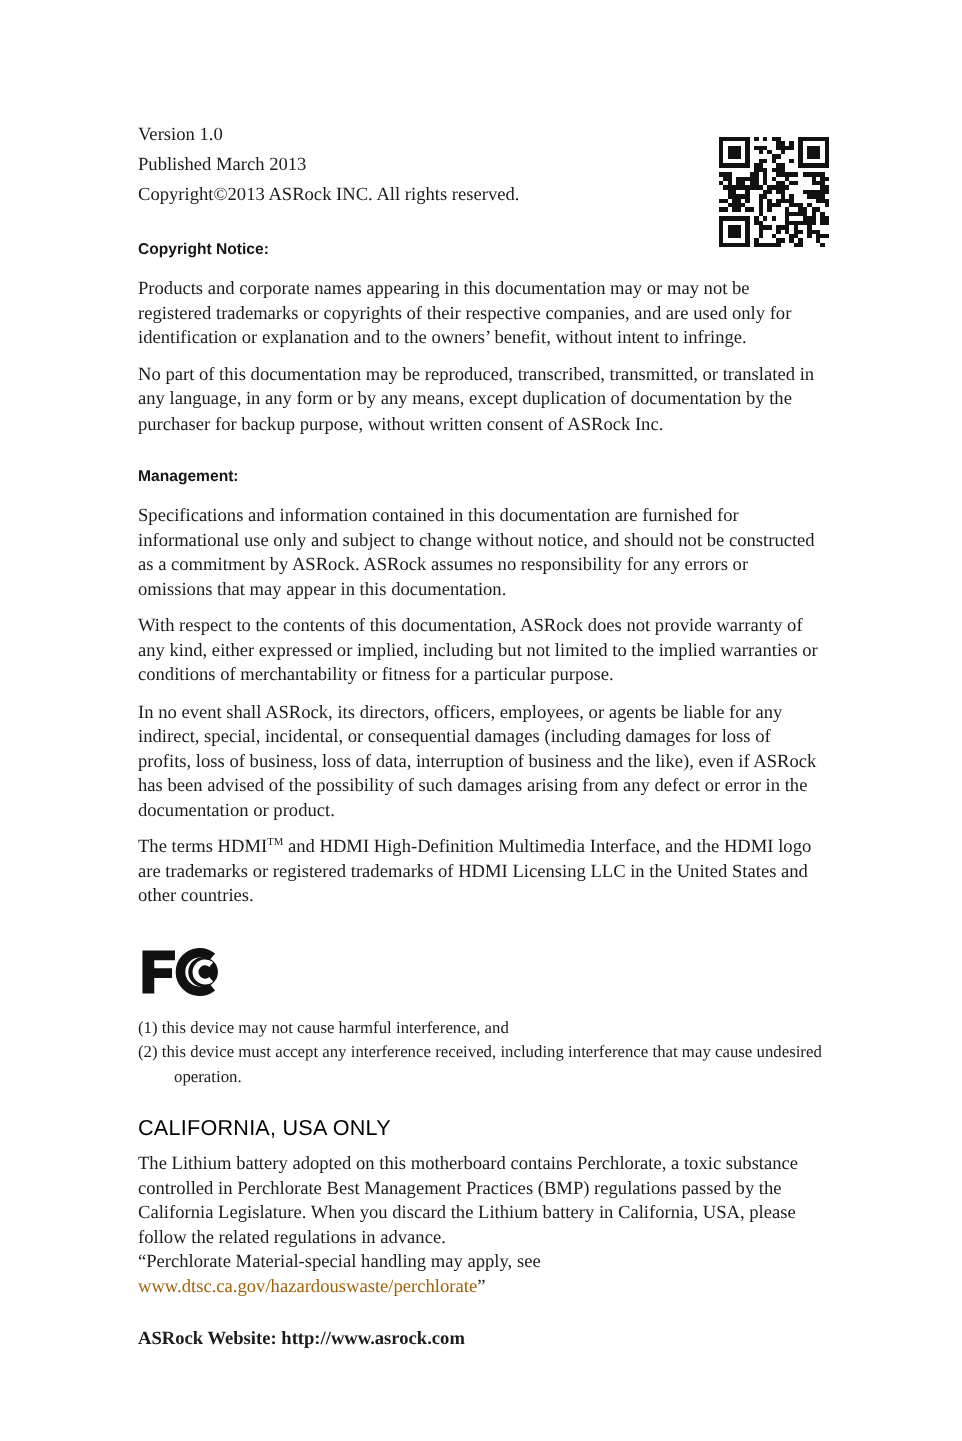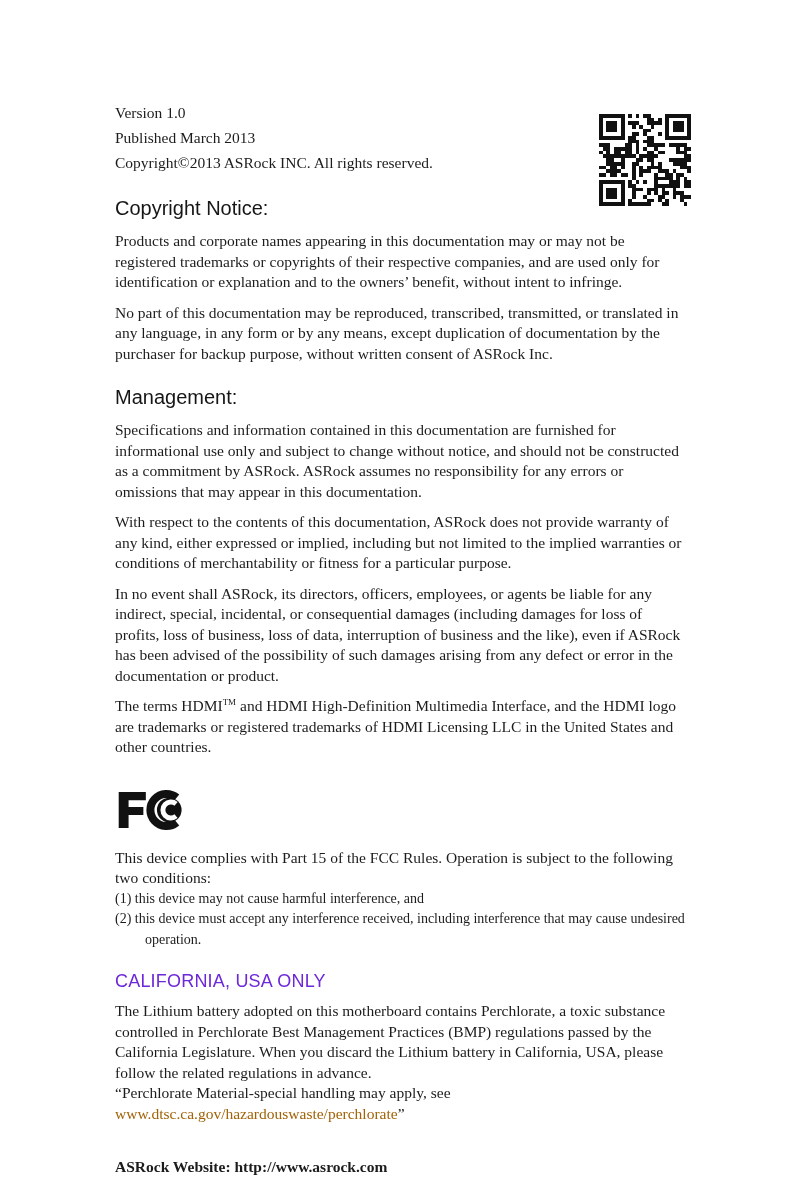--- a/index.html
+++ b/index.html
@@ -22,34 +22,34 @@
     top: 100px;
     left: 115px;
     width: 574px;
   }
   .meta-line {
     font-size: 15.5px;
     line-height: 25px;
   }
   h2.section-heading {
     font-family: "Liberation Sans", sans-serif;
-    font-weight: 400;
-    font-size: 20px;
+    font-weight: 700;
+    font-size: 13px;
     line-height: 24px;
     margin: 21px 0 11px 0;
     color: #161616;
   }
   h2.california-heading {
     font-family: "Liberation Sans", sans-serif;
     font-weight: 400;
     font-size: 18px;
     line-height: 22px;
     margin: 20px 0 9px 0;
     letter-spacing: 0.2px;
-    color: #6d28d9;
+    color: #000000;
   }
   p.body-para {
     font-size: 15.5px;
     line-height: 20.5px;
     margin: 0 0 10px 0;
   }
   p.tight {
     margin: 0;
   }
   .condition {
@@ -79,21 +79,21 @@
     height: 56px;
   }
   .fcc-logo-wrap svg { width: 100%; height: 100%; }
   .doc-link {
     color: #a16207;
     cursor: pointer;
   }
   .footer-line {
     font-size: 15.5px;
     font-weight: 700;
-    margin-top: 34px;
+    margin-top: 24px;
   }
 </style>
 </head>
 <body>
 
 <div class="page">
 
   <div class="qr-wrap">
     <svg id="qr-svg" viewBox="0 0 100 100" xmlns="http://www.w3.org/2000/svg" shape-rendering="crispEdges">
         <g fill="#111">
@@ -354,21 +354,20 @@
 
     <div class="fcc-logo-wrap">
       <svg viewBox="0 0 120 70" xmlns="http://www.w3.org/2000/svg">
         <path d="M6 6 H50 V19 H22 V30 H46 V43 H22 V64 H6 Z" fill="#111"></path>
         <path d="M100 15 A 26 26 0 1 0 100 55" stroke="#111" stroke-width="13" fill="none"></path>
         <circle cx="88" cy="35" r="20" fill="#111"></circle>
         <path d="M99 25 A 13 13 0 1 0 99 45" stroke="#fff" stroke-width="8" fill="none"></path>
       </svg>
     </div>
 
-    <p class="body-para tight">This device complies with Part 15 of the FCC Rules. Operation is subject to the following two conditions:</p>
     <p class="condition">(1)  this device may not cause harmful interference, and</p>
     <p class="condition">(2)  this device must accept any interference received, including interference that may cause undesired operation.</p>
 
     <h2 class="california-heading">CALIFORNIA, USA ONLY</h2>
     <p class="body-para tight">The Lithium battery adopted on this motherboard contains Perchlorate, a toxic substance controlled in Perchlorate Best Management Practices (BMP) regulations passed by the California Legislature. When you discard the Lithium battery in California, USA, please follow the related regulations in advance.</p>
     <p class="body-para tight"><span>“Perchlorate Material-special handling may apply, see </span><a class="doc-link">www.dtsc.ca.gov/hazardouswaste/perchlorate</a><span>”</span></p>
 
     <div class="footer-line">ASRock Website: http://www.asrock.com</div>
 
   </div>

